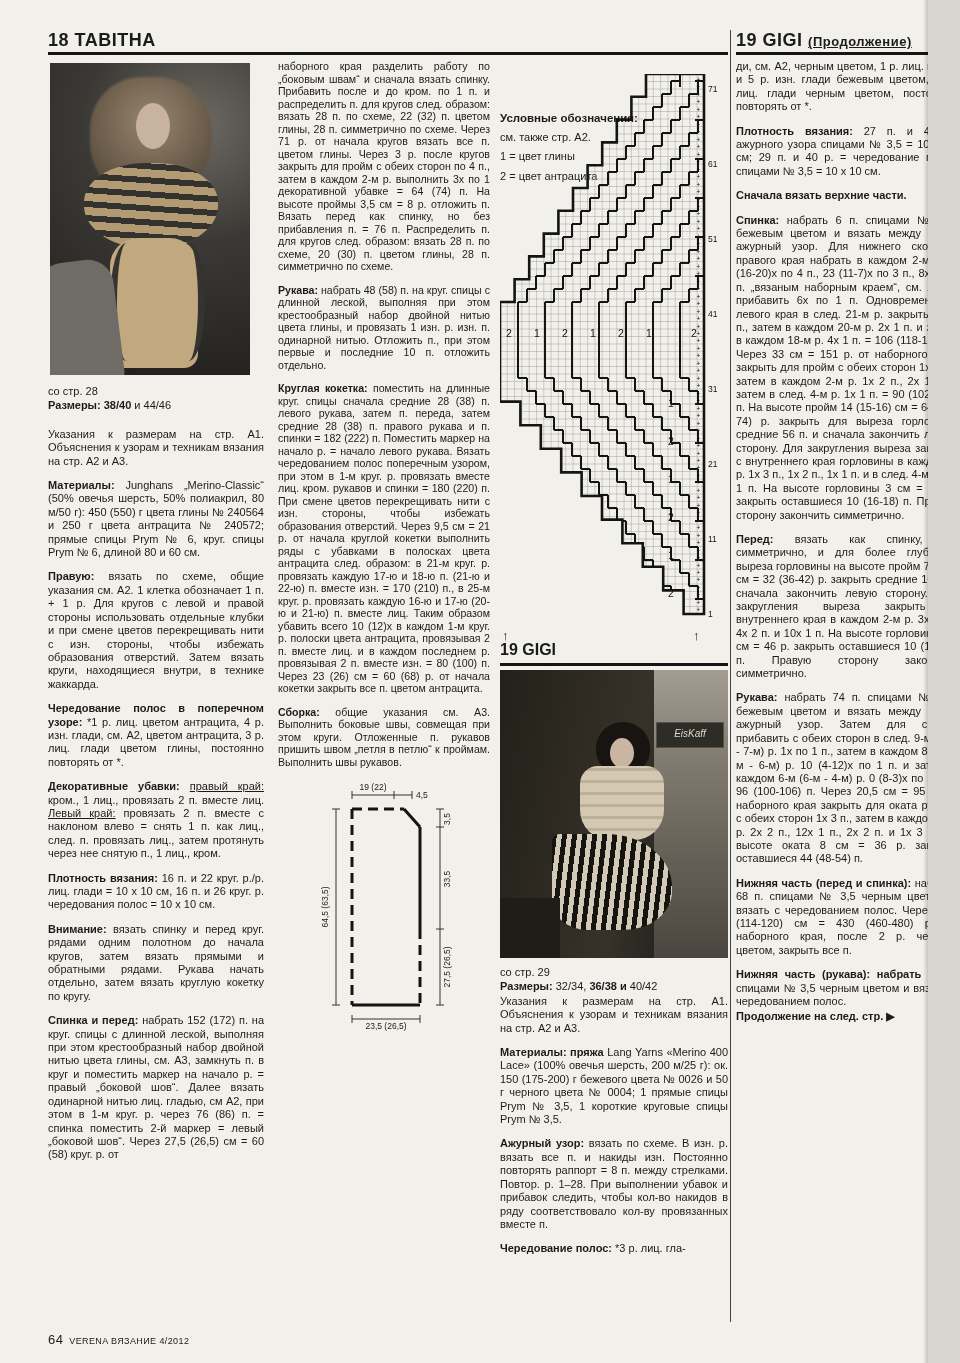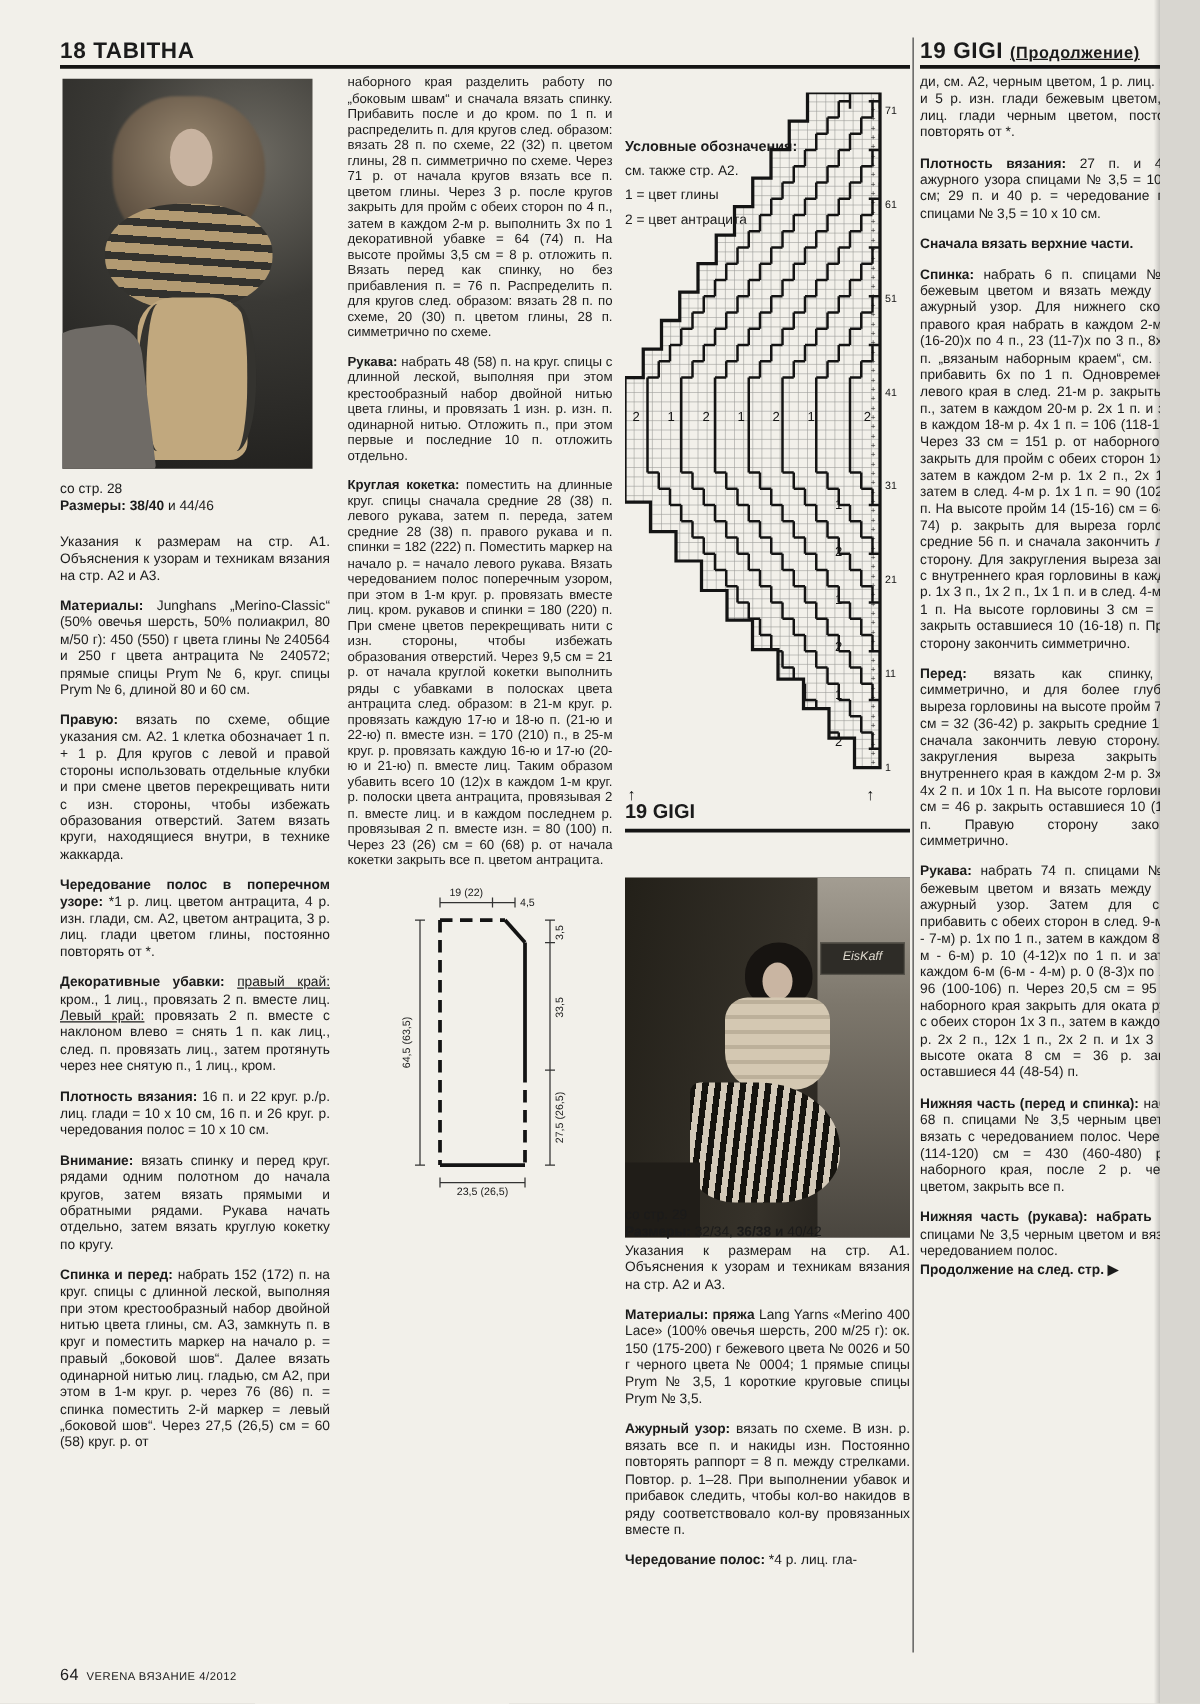--- a/index.html
+++ b/index.html
@@ -88,20 +88,21 @@
     <p><b>Декоративные убавки:</b> <span class="u">правый край:</span><span> кром., 1 лиц., провязать 2 п. вместе лиц. </span><span class="u">Левый край:</span><span> провязать 2 п. вместе с наклоном влево = снять 1 п. как лиц., след. п. провязать лиц., затем протянуть через нее снятую п., 1 лиц., кром.</span></p>
     <p><b>Плотность вязания:</b> <span>16 п. и 22 круг. р./р. лиц. глади = 10 х 10 см, 16 п. и 26 круг. р. чередования полос = 10 х 10 см.</span></p>
     <p><b>Внимание:</b> <span>вязать спинку и перед круг. рядами одним полотном до начала кругов, затем вязать прямыми и обратными рядами. Рукава начать отдельно, затем вязать круглую кокетку по кругу.</span></p>
     <p><b>Спинка и перед:</b> <span>набрать 152 (172) п. на круг. спицы с длинной леской, выполняя при этом крестообразный набор двойной нитью цвета глины, см. А3, замкнуть п. в круг и поместить маркер на начало р. = правый „боковой шов“. Далее вязать одинарной нитью лиц. гладью, см А2, при этом в 1-м круг. р. через 76 (86) п. = спинка поместить 2-й маркер = левый „боковой шов“. Через 27,5 (26,5) см = 60 (58) круг. р. от</span></p>
   </div>
 
   <div class="col" style="left:278px;width:212px;height:1290px;overflow:hidden;font-size:10.6px;line-height:1.18;">
     <p>наборного края разделить работу по „боковым швам“ и сначала вязать спинку. Прибавить после и до кром. по 1 п. и распределить п. для кругов след. образом: вязать 28 п. по схеме, 22 (32) п. цветом глины, 28 п. симметрично по схеме. Через 71 р. от начала кругов вязать все п. цветом глины. Через 3 р. после кругов закрыть для пройм с обеих сторон по 4 п., затем в каждом 2-м р. выполнить 3х по 1 декоративной убавке = 64 (74) п. На высоте проймы 3,5 см = 8 р. отложить п. Вязать перед как спинку, но без прибавления п. = 76 п. Распределить п. для кругов след. образом: вязать 28 п. по схеме, 20 (30) п. цветом глины, 28 п. симметрично по схеме.</p>
     <p><b>Рукава:</b> <span>набрать 48 (58) п. на круг. спицы с длинной леской, выполняя при этом крестообразный набор двойной нитью цвета глины, и провязать 1 изн. р. изн. п. одинарной нитью. Отложить п., при этом первые и последние 10 п. отложить отдельно.</span></p>
     <p><b>Круглая кокетка:</b> <span>поместить на длинные круг. спицы сначала средние 28 (38) п. левого рукава, затем п. переда, затем средние 28 (38) п. правого рукава и п. спинки = 182 (222) п. Поместить маркер на начало р. = начало левого рукава. Вязать чередованием полос поперечным узором, при этом в 1-м круг. р. провязать вместе лиц. кром. рукавов и спинки = 180 (220) п. При смене цветов перекрещивать нити с изн. стороны, чтобы избежать образования отверстий. Через 9,5 см = 21 р. от начала круглой кокетки выполнить ряды с убавками в полосках цвета антрацита след. образом: в 21-м круг. р. провязать каждую 17-ю и 18-ю п. (21-ю и 22-ю) п. вместе изн. = 170 (210) п., в 25-м круг. р. провязать каждую 16-ю и 17-ю (20-ю и 21-ю) п. вместе лиц. Таким образом убавить всего 10 (12)х в каждом 1-м круг. р. полоски цвета антрацита, провязывая 2 п. вместе лиц. и в каждом последнем р. провязывая 2 п. вместе изн. = 80 (100) п. Через 23 (26) см = 60 (68) р. от начала кокетки закрыть все п. цветом антрацита.</span></p>
+    <p><b>Сборка:</b> <span>общие указания см. А3. Выполнить боковые швы, совмещая при этом круги. Отложенные п. рукавов пришить швом „петля в петлю“ к проймам. Выполнить швы рукавов.</span></p>
 
     <svg width="212" height="252" viewBox="0 0 212 252" style="display:block;margin:4px auto 0 12px;">
       <g stroke="#141414" fill="none">
         <path d="M62 30 V226" stroke-width="3" stroke-dasharray="10 6"></path>
         <path d="M62 30 H114" stroke-width="3" stroke-dasharray="10 6"></path>
         <path d="M114 30 L130 48" stroke-width="3"></path>
         <path d="M130 48 V150" stroke-width="3"></path>
         <path d="M130 150 V226" stroke-width="3" stroke-dasharray="10 6"></path>
         <path d="M62 226 H130" stroke-width="3"></path>
       </g>
@@ -233,37 +234,37 @@
         <text x="171" y="409" font-size="10.5" fill="#141414" text-anchor="middle" font-weight="normal">1</text>
         <text x="171" y="447" font-size="10.5" fill="#141414" text-anchor="middle" font-weight="normal">2</text>
         <text x="171" y="485" font-size="10.5" fill="#141414" text-anchor="middle" font-weight="normal">1</text>
         <text x="171" y="523" font-size="10.5" fill="#141414" text-anchor="middle" font-weight="normal">2</text>
         <text x="2" y="566" font-size="13" fill="#141414" text-anchor="start" font-weight="normal">↑</text>
         <text x="193" y="566" font-size="13" fill="#141414" text-anchor="start" font-weight="normal">↑</text>
       </svg>
 
     <div class="gigi-head" style="top:580px;">19 GIGI</div>
 
-    <div class="photo2" style="top:642px;">
+    <div class="photo2" style="top:610px;">
       <div class="p2-window"></div>
       <div class="p2-sign">EisKaff</div>
       <div class="p2-hair"></div>
       <div class="p2-face"></div>
       <div class="p2-sweater"></div>
       <div class="p2-skirt"></div>
       <div class="p2-table"></div>
     </div>
 
     <div style="position:absolute;top:906px;width:228px;">
       <p style="margin-bottom:1px;">со стр. 29</p>
       <p style="margin-bottom:1px;"><b>Размеры:</b> <span>32/34, </span><b>36/38 и</b><span> 40/42</span></p>
       <p>Указания к размерам на стр. А1. Объяснения к узорам и техникам вязания на стр. А2 и А3.</p>
       <p><b>Материалы: пряжа</b> <span>Lang Yarns «Merino 400 Lace» (100% овечья шерсть, 200 м/25 г): ок. 150 (175-200) г бежевого цвета № 0026 и 50 г черного цвета № 0004; 1 прямые спицы Prym № 3,5, 1 короткие круговые спицы Prym № 3,5.</span></p>
       <p><b>Ажурный узор:</b> <span>вязать по схеме. В изн. р. вязать все п. и накиды изн. Постоянно повторять раппорт = 8 п. между стрелками. Повтор. р. 1–28. При выполнении убавок и прибавок следить, чтобы кол-во накидов в ряду соответствовало кол-ву провязанных вместе п.</span></p>
-      <p><b>Чередование полос:</b> <span>*4 р. лиц. гла-</span></p>
+      <p><b>Чередование полос:</b> <span>*3 р. лиц. гла-</span></p>
     </div>
   </div>
 
   <div class="col" style="left:736px;width:220px;height:1280px;overflow:hidden;">
     <p>ди, см. А2, черным цветом, 1 р. лиц. глади и 5 р. изн. глади бежевым цветом, 2 р. лиц. глади черным цветом, постоянно повторять от *.</p>
     <p><b>Плотность вязания:</b> <span>27 п. и 46 р. ажурного узора спицами № 3,5 = 10 х 10 см; 29 п. и 40 р. = чередование полос спицами № 3,5 = 10 х 10 см.</span></p>
     <p class="head-line">Сначала вязать верхние части.</p>
     <p><b>Спинка:</b> <span>набрать 6 п. спицами № 3,5 бежевым цветом и вязать между кром. ажурный узор. Для нижнего скоса с правого края набрать в каждом 2-м р. 4 (16-20)х по 4 п., 23 (11-7)х по 3 п., 8х по 2 п. „вязаным наборным краем“, см. А3, и прибавить 6х по 1 п. Одновременно с левого края в след. 21-м р. закрыть 1х 1 п., затем в каждом 20-м р. 2х 1 п. и затем в каждом 18-м р. 4х 1 п. = 106 (118-122) п. Через 33 см = 151 р. от наборного края закрыть для пройм с обеих сторон 1х 3 п., затем в каждом 2-м р. 1х 2 п., 2х 1 п. и затем в след. 4-м р. 1х 1 п. = 90 (102-106) п. На высоте пройм 14 (15-16) см = 64 (70-74) р. закрыть для выреза горловины средние 56 п. и сначала закончить левую сторону. Для закругления выреза закрыть с внутреннего края горловины в каждом 2 р. 1х 3 п., 1х 2 п., 1х 1 п. и в след. 4-м р. 1х 1 п. На высоте горловины 3 см = 14 р. закрыть оставшиеся 10 (16-18) п. Правую сторону закончить симметрично.</span></p>
     <p><b>Перед:</b> <span>вязать как спинку, но симметрично, и для более глубокого выреза горловины на высоте пройм 7 (8-9) см = 32 (36-42) р. закрыть средние 16 п. и сначала закончить левую сторону. Для закругления выреза закрыть с внутреннего края в каждом 2-м р. 3х 3 п., 4х 2 п. и 10х 1 п. На высоте горловины 10 см = 46 р. закрыть оставшиеся 10 (16-18) п. Правую сторону закончить симметрично.</span></p>
     <p><b>Рукава:</b> <span>набрать 74 п. спицами № 3,5 бежевым цветом и вязать между кром. ажурный узор. Затем для скосов прибавить с обеих сторон в след. 9-м (9-м - 7-м) р. 1х по 1 п., затем в каждом 8-м (8-м - 6-м) р. 10 (4-12)х по 1 п. и затем в каждом 6-м (6-м - 4-м) р. 0 (8-3)х по 1 п. = 96 (100-106) п. Через 20,5 см = 95 р. от наборного края закрыть для оката рукава с обеих сторон 1х 3 п., затем в каждом 2-м р. 2х 2 п., 12х 1 п., 2х 2 п. и 1х 3 п. На высоте оката 8 см = 36 р. закрыть оставшиеся 44 (48-54) п.</span></p>

